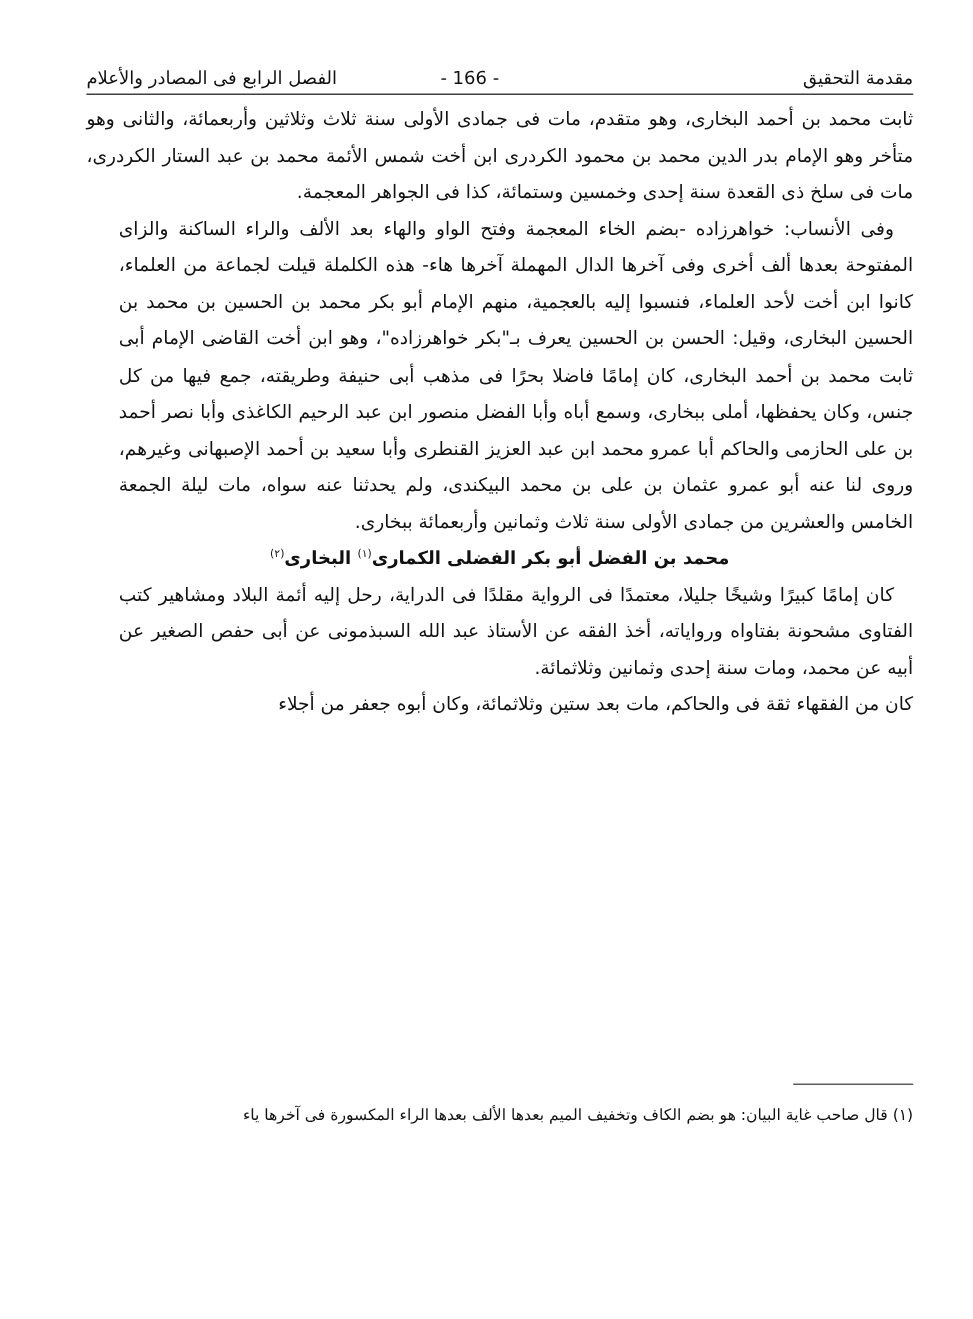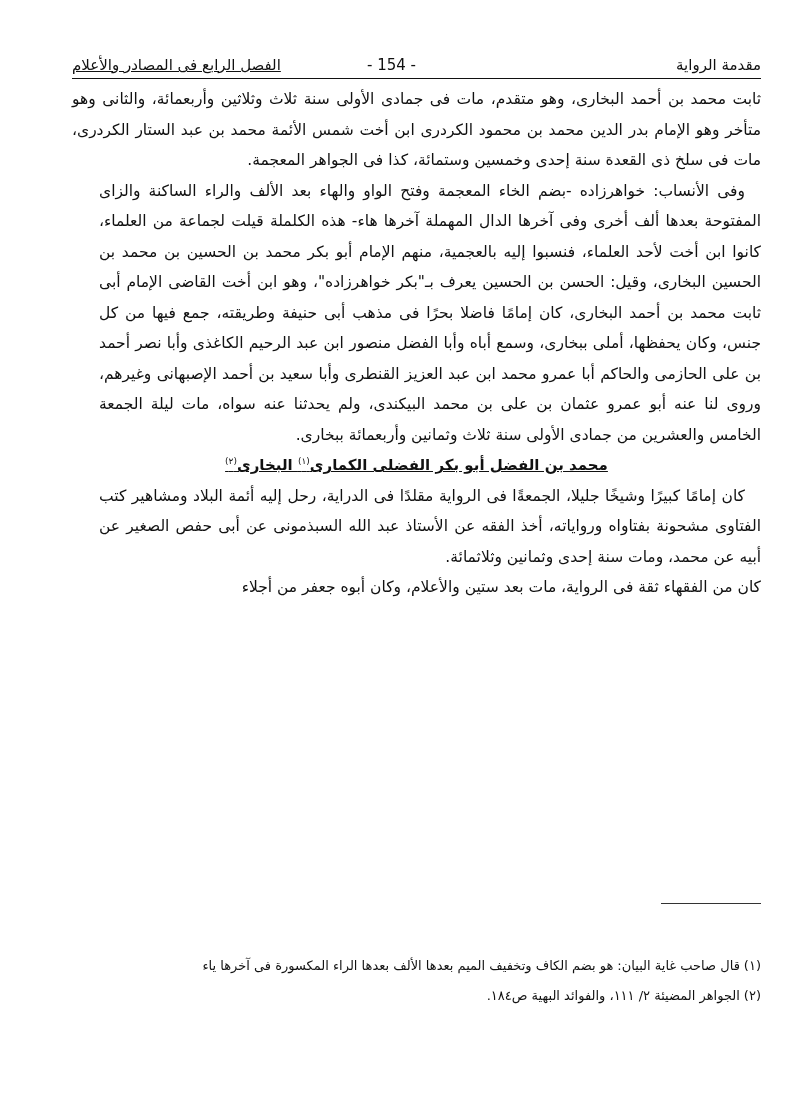--- a/index.html
+++ b/index.html
@@ -41,21 +41,20 @@
     .running-header .hdr-center {
       position: absolute;
       right: 345px;
       top: 0;
       direction: ltr;
     }
     .running-header .hdr-left {
       position: absolute;
       left: 0;
       top: 0;
-      text-decoration: underline;
     }
     .body-text {
       position: absolute;
       top: 84px;
       left: 0;
       right: 0;
       font-size: 15.5px;
       line-height: 30.5px;
       text-align: justify;
       text-align-last: right;
@@ -66,21 +65,20 @@
     .body-text p.indent {
       text-indent: 16px;
       margin-left: 27px;
     }
     .entry-heading {
       font-weight: bold;
       text-align: center;
       text-align-last: center;
       font-size: 15px;
       margin: 0;
-      text-decoration: underline;
     }
     .heading-1 { margin-top: 30px; }
     .heading-2 { margin-top: 32px; }
     sup.fn-ref {
       font-size: 9px;
       font-weight: normal;
       vertical-align: super;
       line-height: 0;
     }
     .footnote-rule {
@@ -90,62 +88,58 @@
       width: 100px;
       border-top: 1px solid #333;
     }
     .footnotes {
       position: absolute;
       top: 918px;
       left: 0;
       right: 0;
       font-size: 13px;
       line-height: 24px;
-      margin-top: 36px;
     }
     .footnote {
       margin: 0 0 6px 0;
       text-align: justify;
       text-align-last: right;
     }
     .footnote .fn-num {
       margin-left: 4px;
     }
     .footnote .fn-cont {
       display: block;
       padding-right: 20px;
     }
   </style>
 </head>
 <body>
 
 <div class="page">
 
   <div class="running-header">
-    <span class="hdr-right">مقدمة الرواية</span>
-    <span class="hdr-center">- 154 -</span>
+    <span class="hdr-right">مقدمة التحقيق</span>
+    <span class="hdr-center">- 166 -</span>
     <span class="hdr-left">الفصل الرابع فى المصادر والأعلام</span>
   </div>
 
   <div class="body-text">
     <p>ثابت محمد بن أحمد البخارى، وهو متقدم، مات فى جمادى الأولى سنة ثلاث وثلاثين وأربعمائة، والثانى وهو متأخر وهو الإمام بدر الدين محمد بن محمود الكردرى ابن أخت شمس الأئمة محمد بن عبد الستار الكردرى، مات فى سلخ ذى القعدة سنة إحدى وخمسين وستمائة، كذا فى الجواهر المعجمة.</p>
     <p class="indent">وفى الأنساب: خواهرزاده -بضم الخاء المعجمة وفتح الواو والهاء بعد الألف والراء الساكنة والزاى المفتوحة بعدها ألف أخرى وفى آخرها الدال المهملة آخرها هاء- هذه الكلملة قيلت لجماعة من العلماء، كانوا ابن أخت لأحد العلماء، فنسبوا إليه بالعجمية، منهم الإمام أبو بكر محمد بن الحسين بن محمد بن الحسين البخارى، وقيل: الحسن بن الحسين يعرف بـ"بكر خواهرزاده"، وهو ابن أخت القاضى الإمام أبى ثابت محمد بن أحمد البخارى، كان إمامًا فاضلا بحرًا فى مذهب أبى حنيفة وطريقته، جمع فيها من كل جنس، وكان يحفظها، أملى ببخارى، وسمع أباه وأبا الفضل منصور ابن عبد الرحيم الكاغذى وأبا نصر أحمد بن على الحازمى والحاكم أبا عمرو محمد ابن عبد العزيز القنطرى وأبا سعيد بن أحمد الإصبهانى وغيرهم، وروى لنا عنه أبو عمرو عثمان بن على بن محمد البيكندى، ولم يحدثنا عنه سواه، مات ليلة الجمعة الخامس والعشرين من جمادى الأولى سنة ثلاث وثمانين وأربعمائة ببخارى.</p>
 
     <p class="entry-heading heading-1">
       <span>محمد بن الفضل أبو بكر الفضلى الكمارى</span><sup class="fn-ref">(١)</sup><span> البخارى</span><sup class="fn-ref">(٢)</sup>
     </p>
-    <p class="indent">كان إمامًا كبيرًا وشيخًا جليلا، الجمعةًا فى الرواية مقلدًا فى الدراية، رحل إليه أئمة البلاد ومشاهير كتب الفتاوى مشحونة بفتاواه ورواياته، أخذ الفقه عن الأستاذ عبد الله السبذمونى عن أبى حفص الصغير عن أبيه عن محمد، ومات سنة إحدى وثمانين وثلاثمائة.</p>
+    <p class="indent">كان إمامًا كبيرًا وشيخًا جليلا، معتمدًا فى الرواية مقلدًا فى الدراية، رحل إليه أئمة البلاد ومشاهير كتب الفتاوى مشحونة بفتاواه ورواياته، أخذ الفقه عن الأستاذ عبد الله السبذمونى عن أبى حفص الصغير عن أبيه عن محمد، ومات سنة إحدى وثمانين وثلاثمائة.</p>
 
-    <p>كان من الفقهاء ثقة فى الرواية، مات بعد ستين والأعلام، وكان أبوه جعفر من أجلاء</p>
+    <p>كان من الفقهاء ثقة فى والحاكم، مات بعد ستين وثلاثمائة، وكان أبوه جعفر من أجلاء</p>
   </div>
 
   <div class="footnote-rule"></div>
 
   <div class="footnotes">
     <p class="footnote">
       <span class="fn-num">(١)</span><span>قال صاحب غاية البيان: هو بضم الكاف وتخفيف الميم بعدها الألف بعدها الراء المكسورة فى آخرها ياء</span>
     </p>
-    <p class="footnote">
-      <span class="fn-num">(٢)</span><span>الجواهر المضيئة ٢/ ١١١، والفوائد البهية ص١٨٤.</span>
-    </p>
   </div>
 
 </div>
 
 </body></html>

